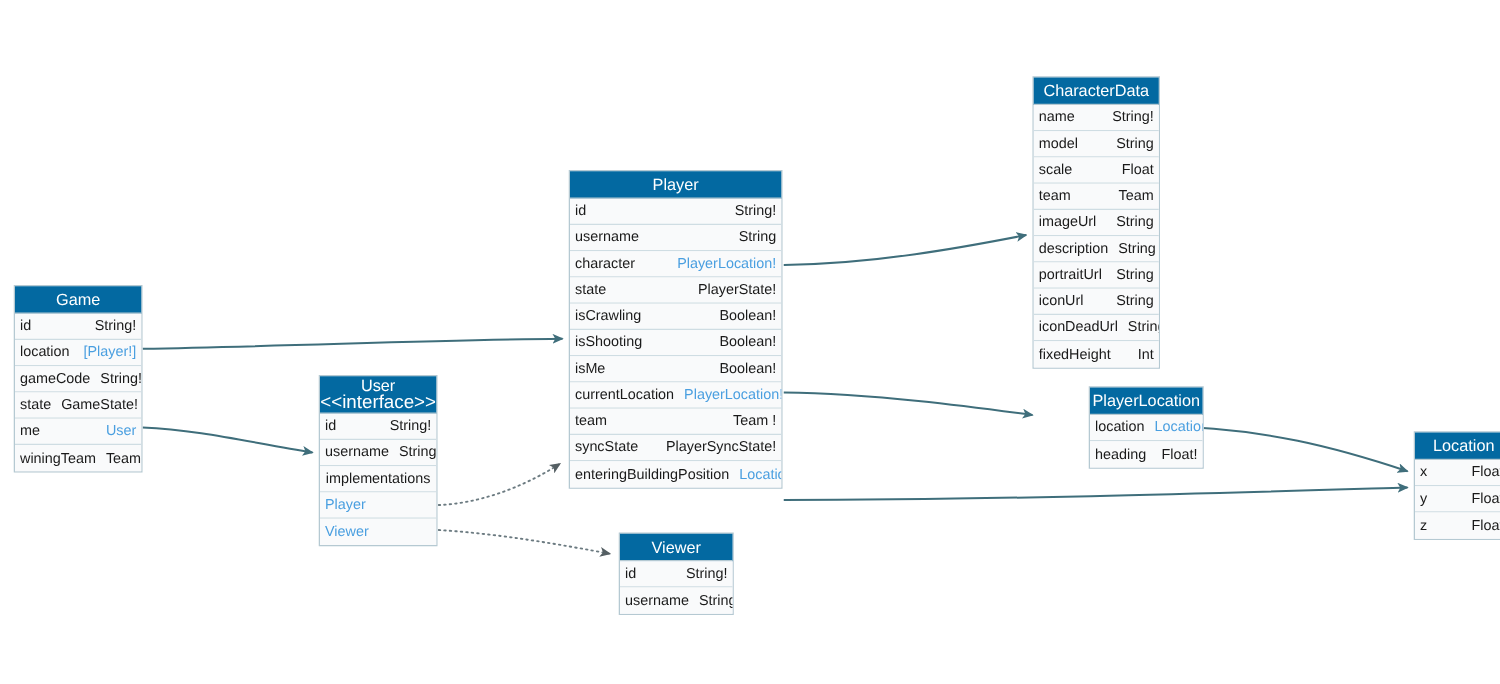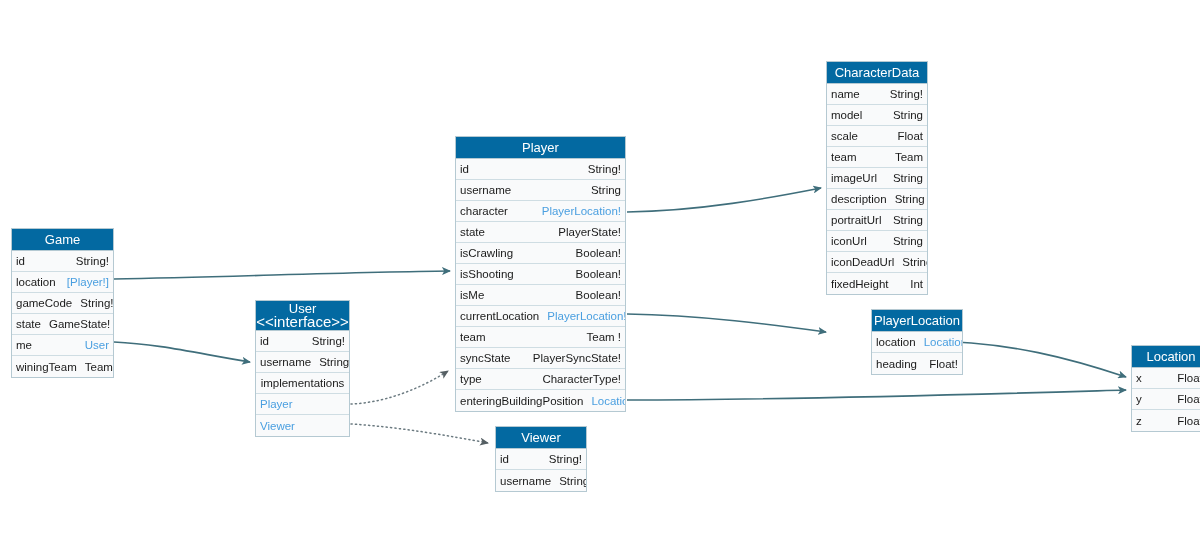--- a/index.html
+++ b/index.html
@@ -186,24 +186,20 @@
     </div>
     <div class="row">
       <span class="fname">team</span>
       <span class="ftype">Team !</span>
     </div>
     <div class="row">
       <span class="fname">syncState</span>
       <span class="ftype">PlayerSyncState!</span>
     </div>
     <div class="row">
-      <span class="fname">type</span>
-      <span class="ftype">CharacterType!</span>
-    </div>
-    <div class="row">
       <span class="fname">enteringBuildingPosition</span>
       <span class="ftype ref">Location</span>
     </div>
   </div>
 
   <div class="entity" id="ent-viewer">
     <div class="ent-header">Viewer</div>
     <div class="row">
       <span class="fname">id</span>
       <span class="ftype">String!</span>

